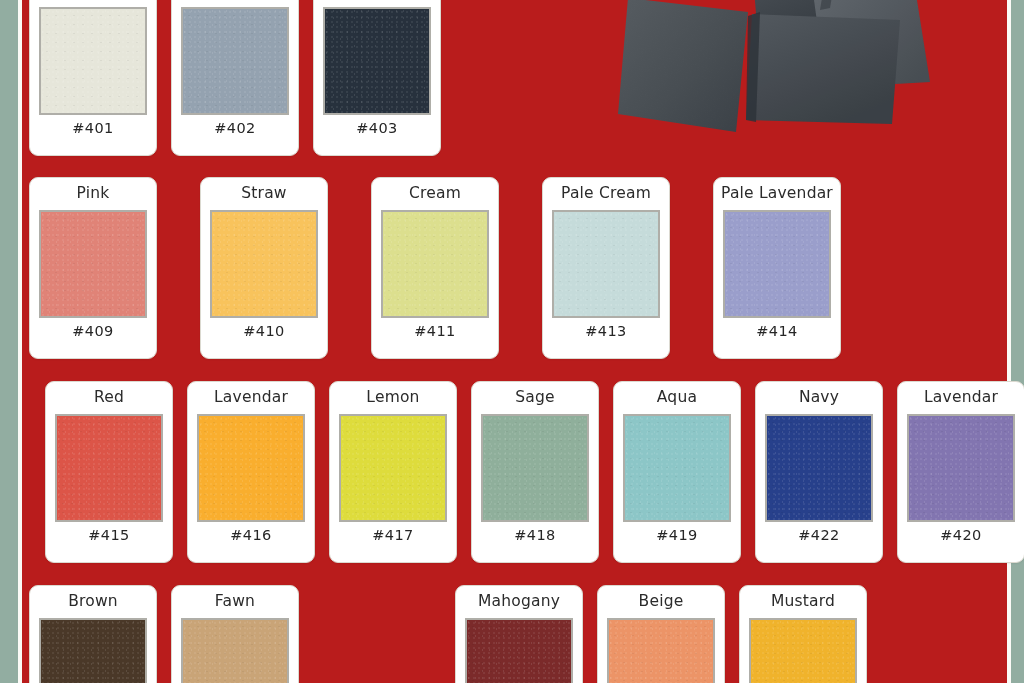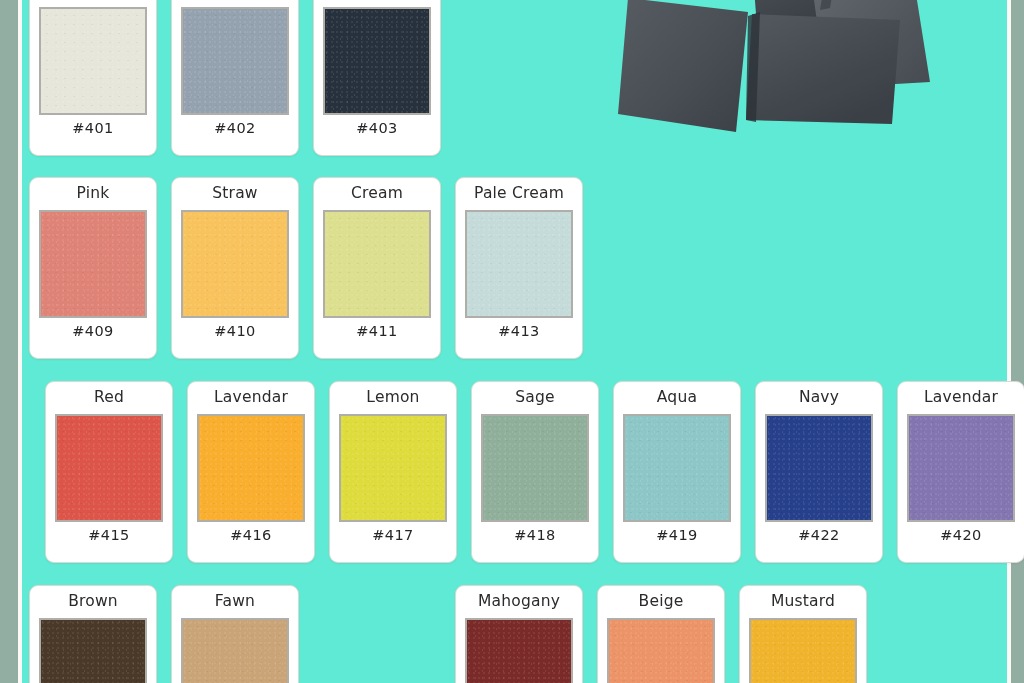--- a/index.html
+++ b/index.html
@@ -11,21 +11,21 @@
     height: 683px;
     overflow: hidden;
     background: #F2F0E7;
     font-family: "DejaVu Sans", "Liberation Sans", sans-serif;
     position: relative;
   }
 
   #page {
     position: absolute;
     inset: 0;
-    background: #5eead4;
+    background: #b91c1c;
   }
 
   .edge-bar {
     position: absolute;
     top: 0;
     bottom: 0;
     width: 18px;
     background: #92ADA1;
   }
   .edge-bar.left  { left: 0; }
@@ -59,21 +59,21 @@
     width: 980px;
   }
 
   .row {
     position: relative;
     display: flex;
     gap: 0px;
     height: 182px;
   }
   .row.r1 { margin-top: -26px; }
-  .row.r2 { margin-top: 21px; }
+  .row.r2 { margin-top: 21px; gap: 29px; }
   .row.r3 { margin-top: 22px; padding-left: 16px; }
   .row.r4 { margin-top: 22px; }
 
   .cell {
     width: 142px;
     flex: 0 0 142px;
     display: flex;
     justify-content: center;
   }
 
@@ -260,20 +260,27 @@
             <div class="swatch-code">#411</div>
           </div>
         </div>
         <div class="cell">
           <div class="card">
             <div class="swatch-name">Pale Cream</div>
             <div class="swatch-chip" style="background: rgb(197, 219, 218);"></div>
             <div class="swatch-code">#413</div>
           </div>
         </div>
+        <div class="cell">
+          <div class="card">
+            <div class="swatch-name">Pale Lavendar</div>
+            <div class="swatch-chip" style="background: rgb(154, 158, 203);"></div>
+            <div class="swatch-code">#414</div>
+          </div>
+        </div>
       </div>
       <div class="row r3">
         <div class="cell">
           <div class="card">
             <div class="swatch-name">Red</div>
             <div class="swatch-chip" style="background: rgb(220, 85, 72);"></div>
             <div class="swatch-code">#415</div>
           </div>
         </div>
         <div class="cell">

